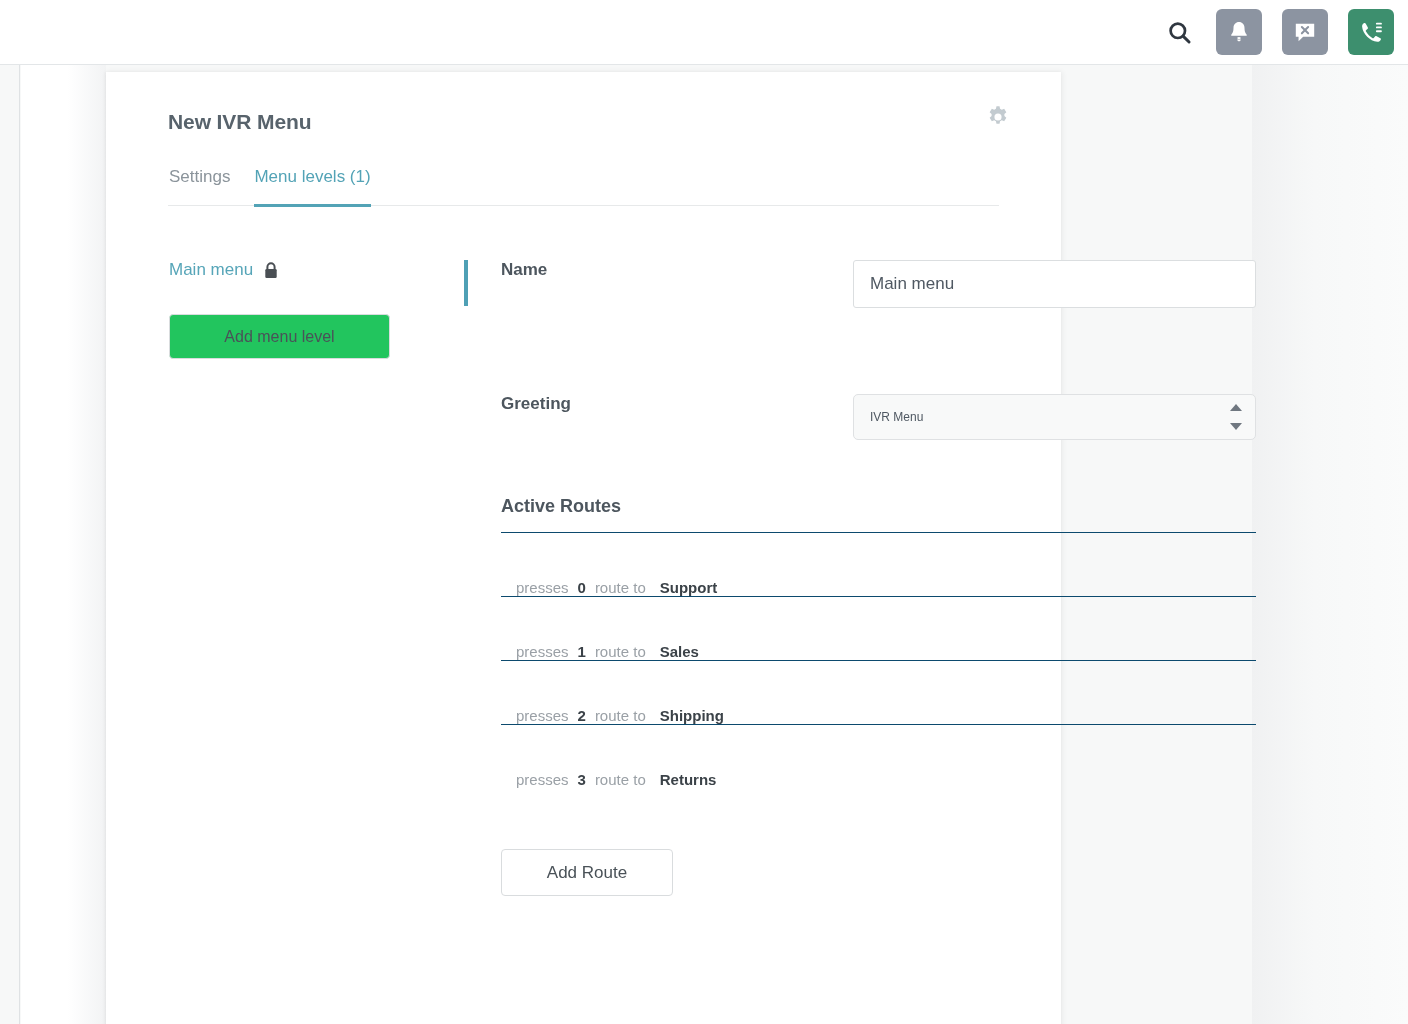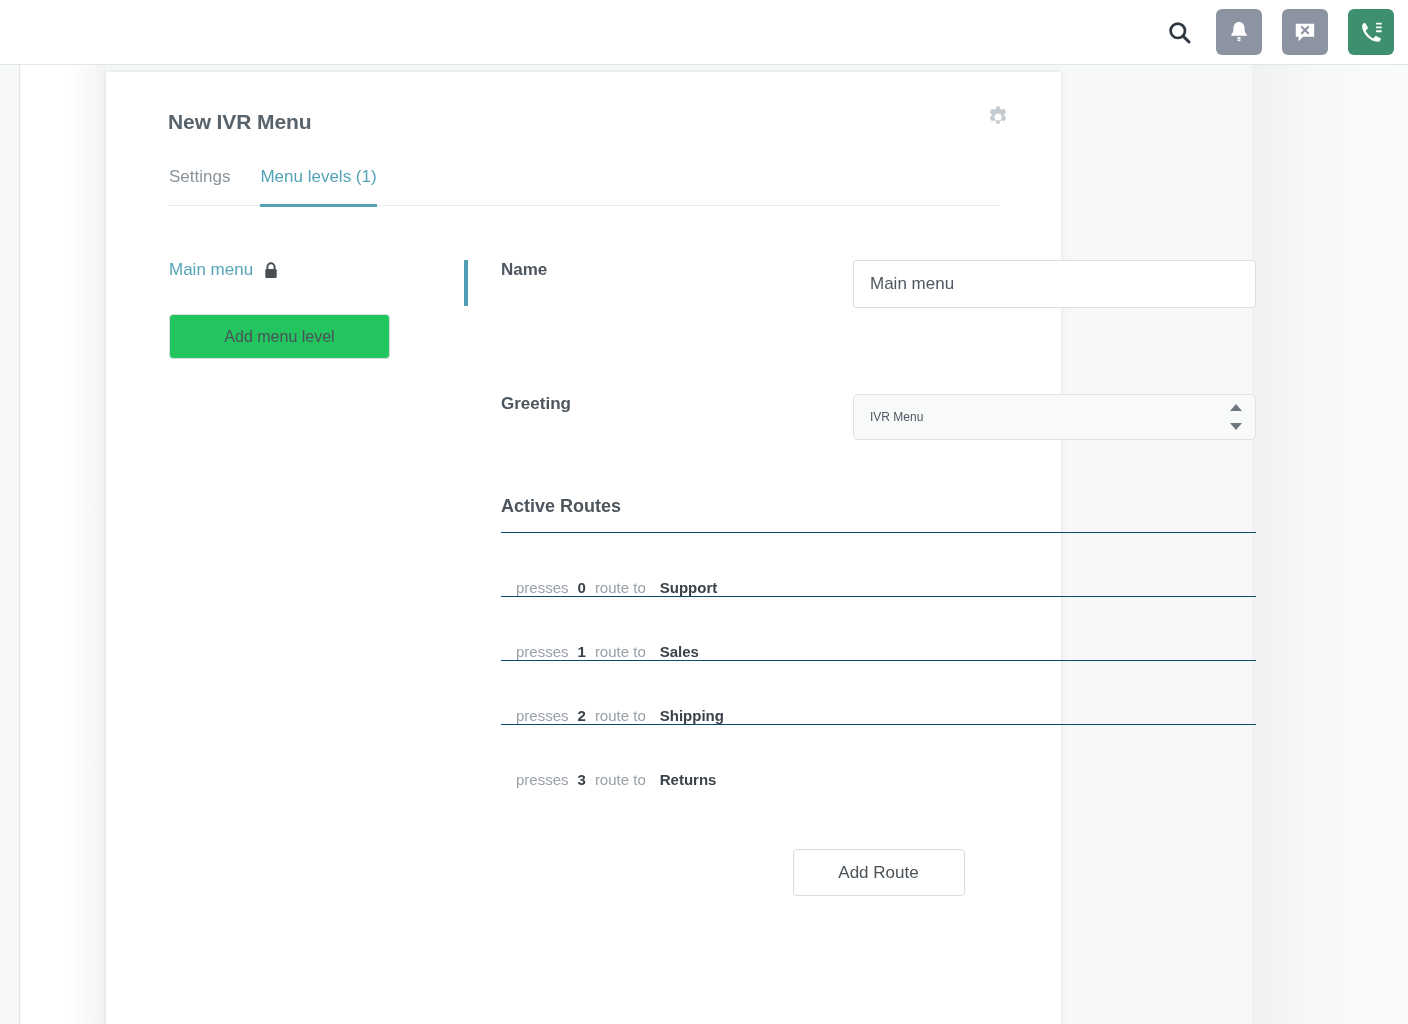--- a/index.html
+++ b/index.html
@@ -109,21 +109,21 @@
     right: 50px;
     width: 26px; height: 26px;
     cursor: pointer;
   }
 
   
   .tabs-wrap {
     margin-top: 27px;
     border-bottom: 1px solid #e7e9ea;
     display: flex;
-    gap: 30px;
+    gap: 24px;
     padding-left: 1px;
   }
   .tab {
     font-size: 17px;
     padding: 6px 0 17px 0;
     color: #8b949b;
     cursor: pointer;
     border-bottom: 3px solid transparent;
     margin-bottom: -2px;
     white-space: nowrap;
@@ -276,21 +276,21 @@
     font-weight: 700;
     margin: 0 9px;
   }
   .rt-dest {
     color: #3b4248;
     font-weight: 700;
     margin-left: 14px;
   }
   .routes-footer {
     display: flex;
-    justify-content: center;
+    justify-content: flex-start;
     margin-top: 61px;
     padding-right: 0px;
   }
   .add-route-btn {
     width: 172px;
     height: 47px;
     background: #ffffff;
     border: 1px solid #d9dcde;
     border-radius: 4px;
     font-size: 17px;

